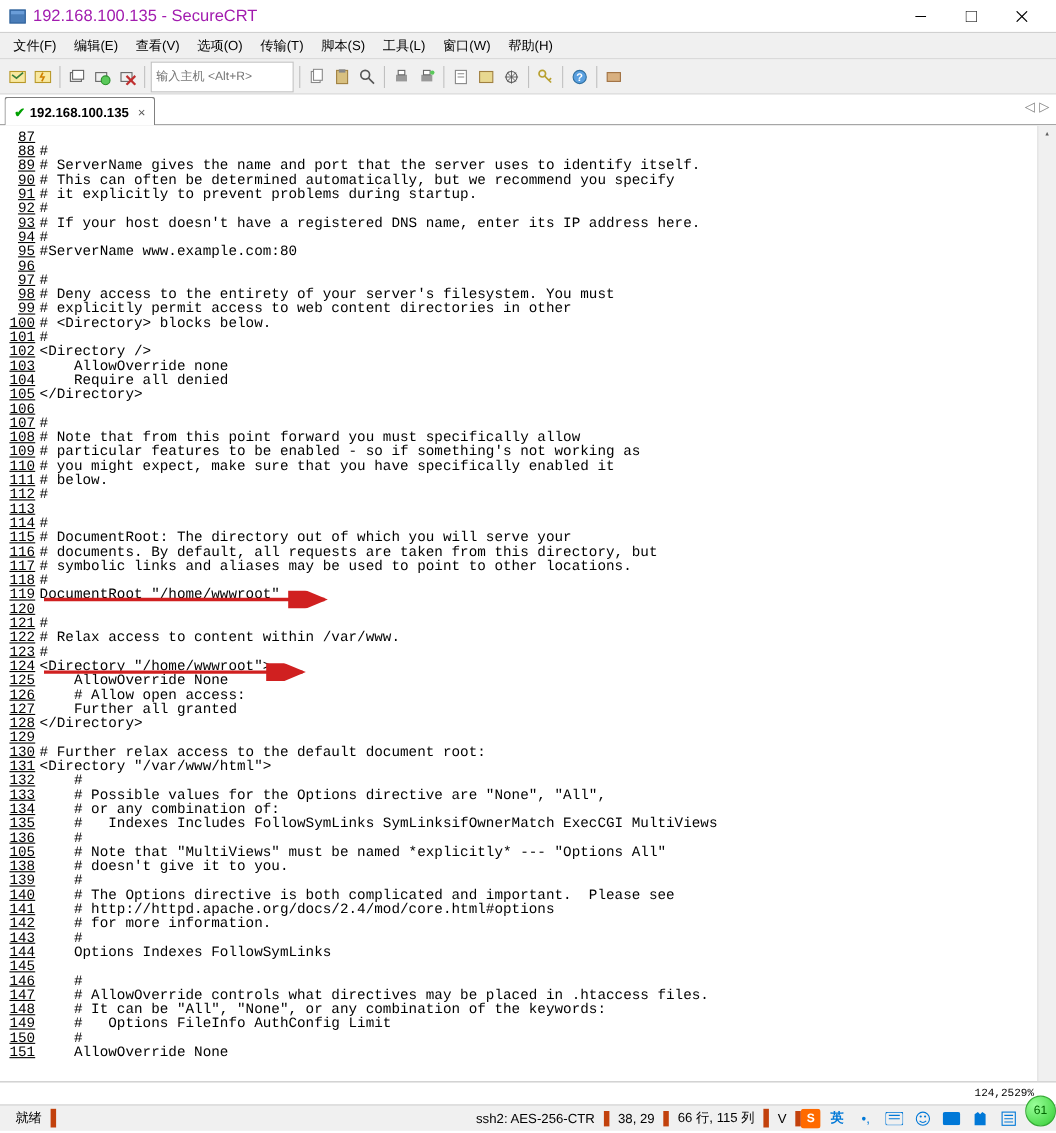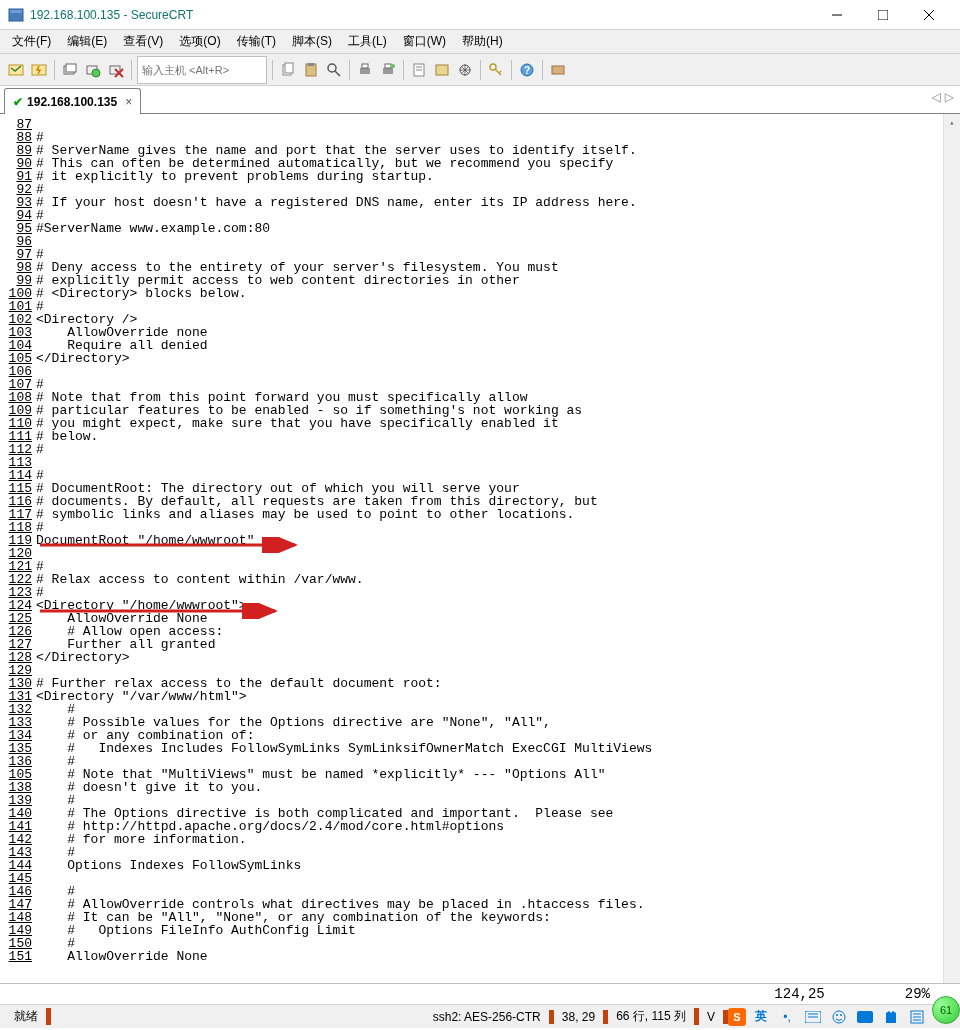--- a/index.html
+++ b/index.html
@@ -1,40 +1,40 @@
 <!DOCTYPE html>
 <html><head>
 <meta charset="utf-8">
 <style>
 * { margin: 0; padding: 0; box-sizing: border-box; }
 body { font-family: "Microsoft YaHei", "Segoe UI", Tahoma, sans-serif; font-size: 12px; background: #fff; overflow: hidden; width: 960px; height: 1030px; }
 .titlebar { height: 30px; background: #fff; border-bottom: 1px solid #d0d0d0; display: flex; align-items: center; padding: 0 8px; }
 .titlebar-icon { width: 16px; height: 16px; margin-right: 6px; }
-.titlebar-text { flex: 1; font-size: 12px; color: #0f766e; }
+.titlebar-text { flex: 1; font-size: 15px; color: #a21caf; }
 .win-btns { display: flex; gap: 0; }
 .win-btn { width: 46px; height: 30px; display: flex; align-items: center; justify-content: center; font-family: Arial; color: #000; }
 .win-btn svg { width: 10px; height: 10px; }
 .menubar { height: 24px; background: #f0f0f0; display: flex; align-items: center; padding: 0 6px; gap: 4px; border-bottom: 1px solid #d0d0d0; }
 .menu-item { padding: 2px 6px; font-size: 12px; }
 .toolbar { height: 32px; background: #f0f0f0; display: flex; align-items: center; padding: 0 6px; gap: 3px; border-bottom: 1px solid #d0d0d0; }
 .tb-btn { width: 20px; height: 20px; display: flex; align-items: center; justify-content: center; }
 .tb-sep { width: 1px; height: 20px; background: #c0c0c0; margin: 0 2px; }
 .host-input { height: 20px; width: 130px; border: 1px solid #c0c0c0; padding: 13px 4px; color: #999; font-size: 11px; }
 .tabbar { height: 28px; background: #fff; display: flex; align-items: flex-end; padding: 0 4px; border-bottom: 1px solid #808080; position: relative; }
 .tab { height: 26px; display: flex; align-items: center; padding: 0 8px; border: 1px solid #808080; border-bottom: none; background: #fff; border-radius: 3px 3px 0 0; gap: 4px; position: relative; top: 1px; }
 .tab-check { color: #00a000; font-weight: bold; }
 .tab-label { font-weight: bold; }
 .tab-close { font-family: Arial; color: #555; margin-left: 4px; }
 .tabbar-nav { position: absolute; right: 6px; top: 4px; display: flex; gap: 4px; color: #888; }
 .terminal { height: 870px; background: #fff; font-family: "Courier New", monospace; font-size: 13px; line-height: 13px; padding: 4px 2px; overflow: hidden; position: relative; border-bottom: 1px solid #c0c0c0; }
 .line { display: flex; white-space: pre; }
 .lineno { display: inline-block; width: 30px; text-align: right; text-decoration: underline; color: #000; margin-right: 4px; }
 .code { color: #000; }
 .arrow { position: absolute; pointer-events: none; }
-.term-status { height: 20px; display: flex; justify-content: flex-end; padding: 0 30px; font-family: "Courier New", monospace; font-size: 14px; align-items: center; gap: 80px; }
+.term-status { height: 20px; display: flex; justify-content: flex-end; padding: 0 20px; font-family: "Courier New", monospace; font-size: 10px; align-items: center; }
 .statusbar { height: 24px; background: #f0f0f0; border-top: 1px solid #d0d0d0; display: flex; align-items: center; padding: 0 6px; font-size: 12px; }
 .sb-cell { padding: 0 8px; border-right: 5px solid #c2410c; }
 .sb-spacer { flex: 1; }
 .ime-area { display: flex; align-items: center; gap: 4px; }
 .ime-btn { width: 22px; height: 20px; display: flex; align-items: center; justify-content: center; border: 1px solid transparent; }
 .ime-sogou { background: #ff6a00; color: #fff; border-radius: 3px; font-weight: bold; width: 18px; height: 18px; font-size: 11px; }
 .ime-zh { color: #0078d7; font-weight: bold; }
 .scrollbar-v { position: absolute; right: 0; top: 0; width: 17px; height: 100%; background: #f0f0f0; border-left: 1px solid #e0e0e0; }
 .scroll-arrow { height: 17px; display: flex; align-items: center; justify-content: center; font-size: 8px; color: #606060; }
 .badge61 { position: absolute; right: 0; bottom: 6px; width: 28px; height: 28px; background: radial-gradient(circle at 30% 30%, #9f9, #3c3); border-radius: 50%; display: flex; align-items: center; justify-content: center; color: #060; font-size: 11px; border: 1px solid #3a3; }

